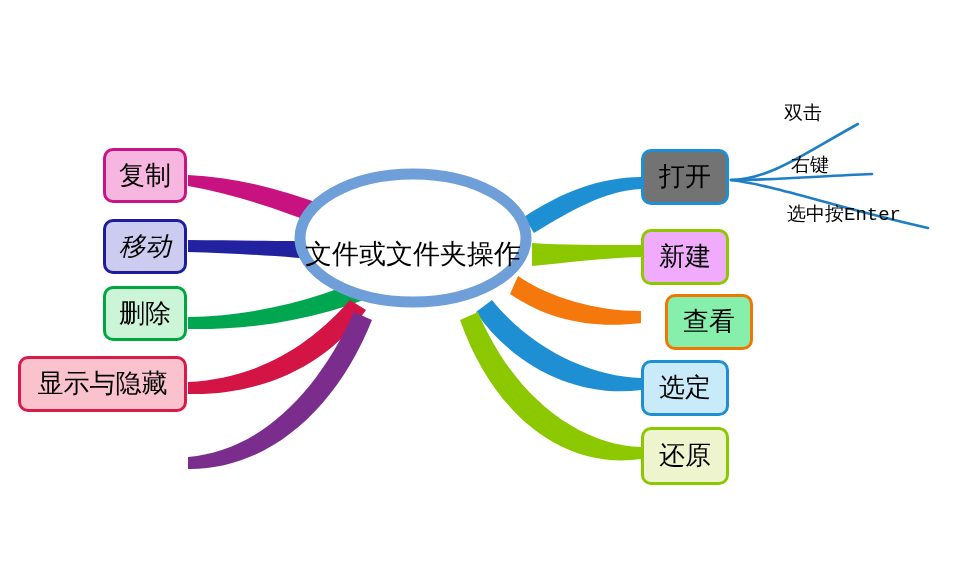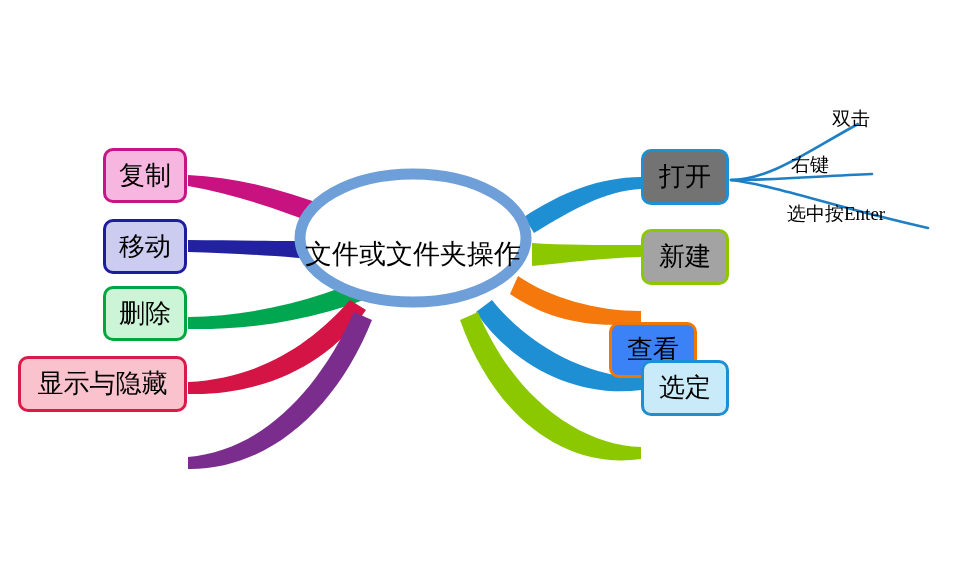--- a/index.html
+++ b/index.html
@@ -97,49 +97,52 @@
     <svg width="240" height="140" viewBox="0 0 240 140" xmlns="http://www.w3.org/2000/svg" style="position:absolute; left:0; top:0;">
       <ellipse cx="120" cy="70" rx="113" ry="64" fill="#ffffff" stroke="#6f9fd8" stroke-width="11"></ellipse>
     </svg>
     <span style="position:relative; z-index:2;margin-top:32px;">文件或文件夹操作</span>
   </div>
 
   <div class="node-box" style="left:103px; top:148px; width:84px; height:55px; background:#f7b6e0; border-color:#c71585;">
     <span>复制</span>
   </div>
 
-  <div class="node-box" style="left:103px; top:219px; width:84px; height:55px; background:#ccccf0; border-color:#1c1c9c;">
+  <div class="node-box" style="left:103px; top:219px; width:84px; height:55px; background:#ccccf0; border-color:#1c1c9c;font-style:italic;">
     <span>移动</span>
   </div>
 
   <div class="node-box" style="left:18px; top:356px; width:169px; height:56px; background:#f9c2cd; border-color:#d81b4a;">
     <span>显示与隐藏</span>
   </div>
 
   <div class="node-box" style="left:103px; top:286px; width:84px; height:55px; background:#ccf5d7; border-color:#00a63f;">
     <span>删除</span>
   </div>
 
 
   <div class="node-box" style="left:641px; top:149px; width:88px; height:56px; background:#737373; border-color:#1f8fd4;">
     <span>打开</span>
   </div>
 
-  <div class="node-box" style="left:641px; top:229px; width:88px; height:56px; background:#a3a3a3; border-color:#8cc800;">
+  <div class="node-box" style="left:641px; top:229px; width:88px; height:56px; background:#f0abfc; border-color:#8cc800;">
     <span>新建</span>
   </div>
 
-  <div class="node-box" style="left:609px; top:294px; width:88px; height:56px; background:#3b82f6; border-color:#f07800;margin-top:28px;">
+  <div class="node-box" style="left:665px; top:294px; width:88px; height:56px; background:#86efac; border-color:#f07800;">
     <span>查看</span>
   </div>
 
   <div class="node-box" style="left:641px; top:360px; width:88px; height:56px; background:#c9eaf9; border-color:#1f8fd4;align-items:center;">
     <span>选定</span>
   </div>
 
+  <div class="node-box" style="left:641px; top:427px; width:88px; height:58px; background:#eef5ce; border-color:#8cc800;">
+    <span>还原</span>
+  </div>
 
-  <div class="sub-label" style="left:784px; top:106px;margin-left:48px;">双击</div>
+  <div class="sub-label" style="left:784px; top:100px;">双击</div>
 
   <div class="sub-label" style="left:791px; top:152px;">右键</div>
 
-  <div class="sub-label" style="left:787px; top:201px;">选中按Enter</div>
+  <div class="sub-label" style="left:787px; top:201px;font-family:Liberation Mono, monospace;">选中按Enter</div>
 
 </div>
 
 </body></html>

